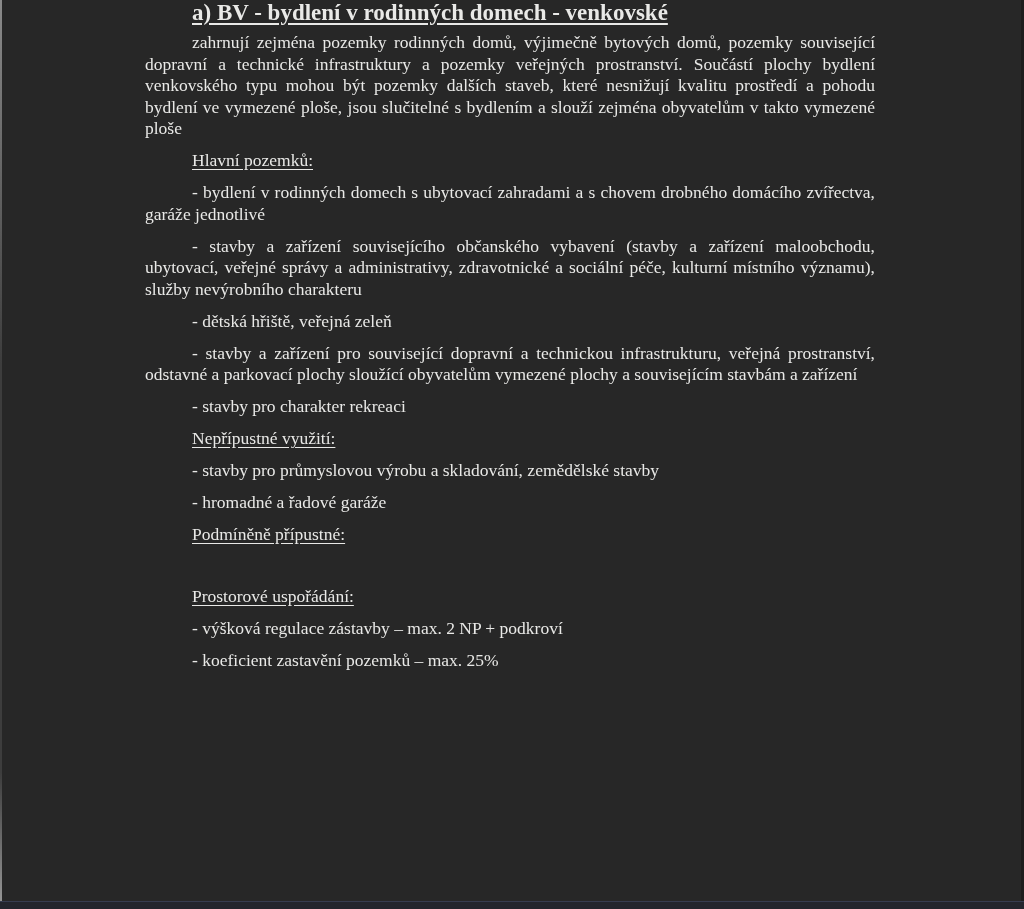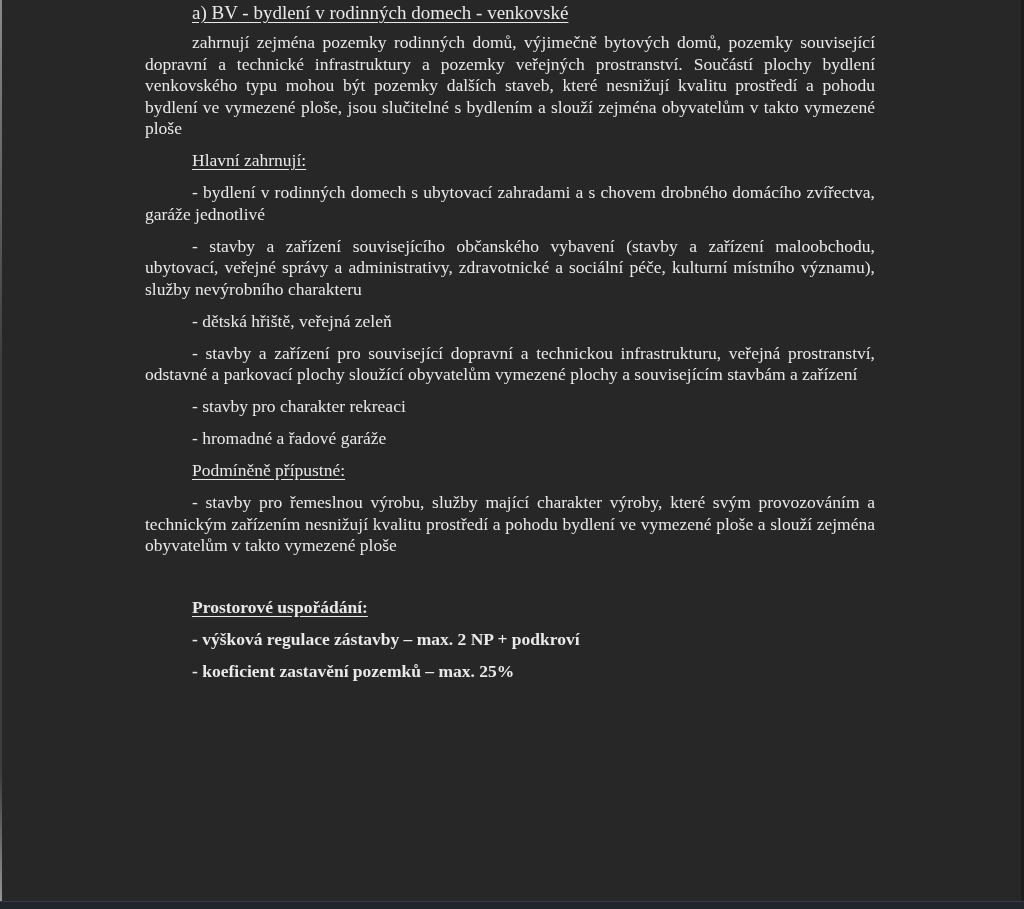--- a/index.html
+++ b/index.html
@@ -44,63 +44,64 @@
     color: #e9e9e7;
     font-size: 17.5px;
     line-height: 21.5px;
   }
   .doc p {
     margin: 0 0 10.5px 0;
     text-indent: 47px;
     text-align: justify;
   }
   .heading {
-    font-weight: normal;
-    font-size: 19px;
+    font-weight: bold;
+    font-size: 23px;
     line-height: 24px;
     margin-bottom: 7px !important;
   }
   .heading .ul, .subheading-text {
     text-decoration: underline;
     text-underline-offset: 3px;
   }
 </style>
 </head>
 <body style="background: rgb(39, 39, 39);">
 
 <div class="page">
   <div class="left-edge-line"></div>
   <div class="right-edge-line"></div>
 
   <div class="doc" style="color: rgb(233, 233, 231);">
     <p class="heading"><span class="ul">a) BV - bydlení v rodinných domech - venkovské</span></p>
     <p class="intro">zahrnují zejména pozemky rodinných domů, výjimečně bytových domů, pozemky související dopravní a technické infrastruktury a pozemky veřejných prostranství. Součástí plochy bydlení venkovského typu mohou být pozemky dalších staveb, které nesnižují kvalitu prostředí a pohodu bydlení ve vymezené ploše, jsou slučitelné s bydlením a slouží zejména obyvatelům v takto vymezené ploše</p>
     <div id="sections">
   <div class="section">
-    <p class="subheading"><span class="subheading-text">Hlavní zahrnují:</span></p>
+    <p class="subheading"><span class="subheading-text">Hlavní pozemků:</span></p>
         </div>
 
   <div class="section">
   <p class="list-item">- bydlení v rodinných domech s ubytovací zahradami a s chovem drobného domácího zvířectva, garáže jednotlivé</p>
           <p class="list-item">- stavby a zařízení souvisejícího občanského vybavení (stavby a zařízení maloobchodu, ubytovací, veřejné správy a administrativy, zdravotnické a sociální péče, kulturní místního významu), služby nevýrobního charakteru</p>
           <p class="list-item">- dětská hřiště, veřejná zeleň</p>
           <p class="list-item">- stavby a zařízení pro související dopravní a technickou infrastrukturu, veřejná prostranství, odstavné a parkovací plochy sloužící obyvatelům vymezené plochy a souvisejícím stavbám a zařízení</p>
           <p class="list-item">- stavby pro charakter rekreaci</p>
         </div>
 
   <div class="section">
+    <p class="subheading"><span class="subheading-text">Nepřípustné využití:</span></p>
+  <p class="list-item">- stavby pro průmyslovou výrobu a skladování, zemědělské stavby</p>
           <p class="list-item">- hromadné a řadové garáže</p>
         </div>
 
   <div class="section">
     <p class="subheading"><span class="subheading-text">Podmíněně přípustné:</span></p>
-          <p class="list-item">- stavby pro řemeslnou výrobu, služby mající charakter výroby, které svým provozováním a technickým zařízením nesnižují kvalitu prostředí a pohodu bydlení ve vymezené ploše a slouží zejména obyvatelům v takto vymezené ploše</p>
         </div>
 
-  <div class="section" style="padding-top: 30px; font-weight: bold;">
+  <div class="section" style="padding-top: 30px;">
     <p class="subheading"><span class="subheading-text">Prostorové uspořádání:</span></p>
   <p class="list-item">- výšková regulace zástavby – max. 2 NP + podkroví</p>
           <p class="list-item">- koeficient zastavění pozemků – max. 25%</p>
         </div>
 </div>
   </div>
 
   <div class="bottom-bar" style="background: rgb(35, 37, 45); border-top-color: rgb(54, 60, 80);"></div>
 </div>
 

